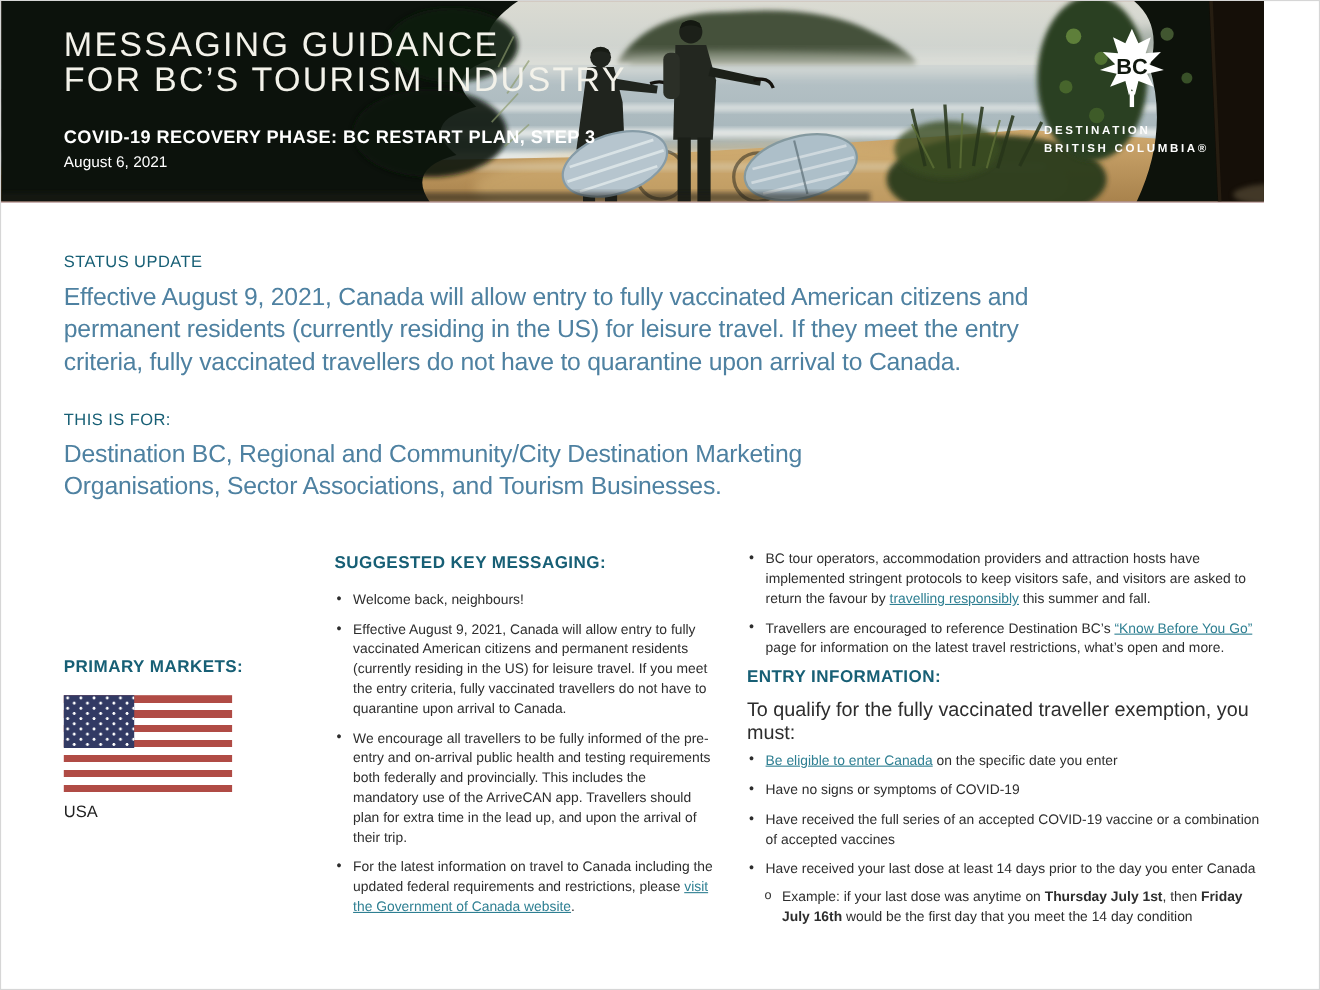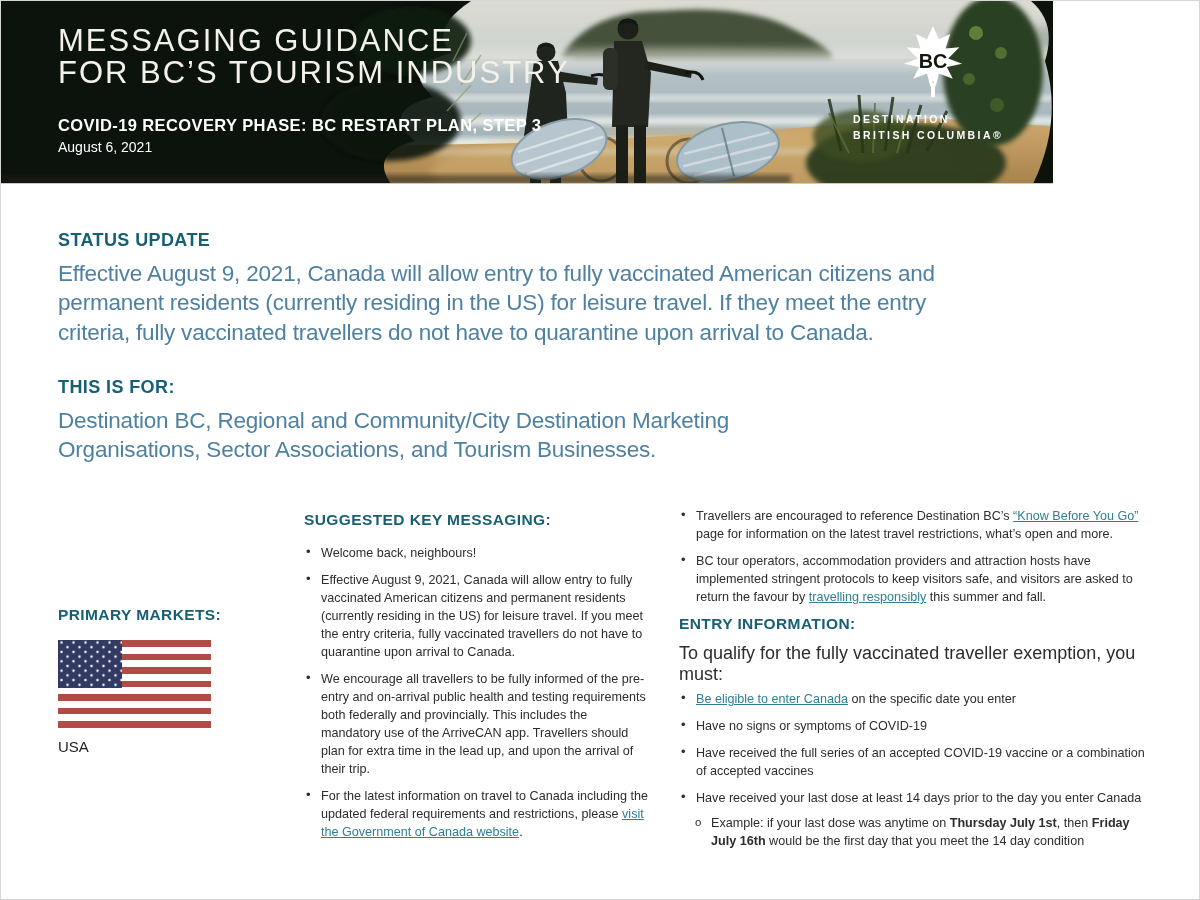--- a/index.html
+++ b/index.html
@@ -7,21 +7,21 @@
   body {
     font-family:"Liberation Sans", sans-serif;
     background:#ffffff;
     border:1px solid #d6d6d6;
     position:relative;
     overflow:hidden;
   }
 
   
   .hero {
-    position:relative; width:1052px; height:183px;
+    position:relative; width:1148px; height:183px;
     background:#7f1d1d; overflow:hidden;
     border-bottom:1px solid #c9c9c9;
   }
   .hero svg.scene { position:absolute; left:0; top:0; display:block; }
   .hero-text { position:absolute; left:57px; top:24px; z-index:3; }
   .hero-title {
     color:#f3f2ea; font-size:31px; line-height:1.04;
     letter-spacing:2px; font-weight:400;
   }
   .hero-sub {
@@ -36,21 +36,21 @@
   }
   .logo .leaf { display:block; margin:0 auto; }
   .logo .wordmark {
     margin-top:10px; font-size:10.5px; font-weight:700;
     letter-spacing:2.4px; line-height:1.55; color:#fdfdfd;
   }
 
   
   .content { padding:0 50px 0 57px; }
   .kicker {
-    color:#175F75; font-weight:700; font-size:18px; letter-spacing:0.4px;
+    color:#175F75; font-weight:400; font-size:15px; letter-spacing:0.4px;
   }
   .section-status { margin-top:46px; }
   .lede {
     color:#4E81A1; font-size:22.5px; line-height:1.3;
     margin-top:8px; letter-spacing:-0.2px; font-weight:400;
   }
   .section-status .lede { max-width:880px; }
   .section-for { margin-top:30px; }
   .section-for .lede { max-width:705px; }
 
@@ -250,22 +250,22 @@
       <ul class="bullets">
         <li><span>Welcome back, neighbours!</span></li>
         <li><span>Effective August 9, 2021, Canada will allow entry to fully vaccinated American citizens and permanent residents (currently residing in the US) for leisure travel. If you meet the entry criteria, fully vaccinated travellers do not have to quarantine upon arrival to Canada.</span></li>
         <li><span>We encourage all travellers to be fully informed of the pre-entry and on-arrival public health and testing requirements both federally and provincially. This includes the mandatory use of the ArriveCAN app. Travellers should plan for extra time in the lead up, and upon the arrival of their trip.</span></li>
         <li><span>For the latest information on travel to Canada including the updated federal requirements and restrictions, please </span><a href="#" class="link">visit the Government of Canada website</a><span>.</span></li>
       </ul>
     </div>
 
     <div class="col3">
       <ul class="bullets">
+        <li><span>BC tour operators, accommodation providers and attraction hosts have implemented stringent protocols to keep visitors safe, and visitors are asked to return the favour by </span><a href="#" class="link">travelling responsibly</a><span> this summer and fall.</span></li>
         <li><span>Travellers are encouraged to reference Destination BC’s </span><a href="#" class="link">“Know Before You Go”</a><span> page for information on the latest travel restrictions, what’s open and more.</span></li>
-        <li><span>BC tour operators, accommodation providers and attraction hosts have implemented stringent protocols to keep visitors safe, and visitors are asked to return the favour by </span><a href="#" class="link">travelling responsibly</a><span> this summer and fall.</span></li>
       </ul>
 
       <div class="col-heading entry-heading">ENTRY INFORMATION:</div>
       <div class="entry-intro">To qualify for the fully vaccinated traveller exemption, you must:</div>
       <ul class="bullets entry-list">
         <li><a href="#" class="link">Be eligible to enter Canada</a><span> on the specific date you enter</span></li>
         <li><span>Have no signs or symptoms of COVID-19</span></li>
         <li><span>Have received the full series of an accepted COVID-19 vaccine or a combination of accepted vaccines</span></li>
         <li><span>Have received your last dose at least 14 days prior to the day you enter Canada</span></li>
         <li class="sub"><span>Example: if your last dose was anytime on </span><span class="b">Thursday July 1st</span><span>, then </span><span class="b">Friday July 16th</span><span> would be the first day that you meet the 14 day condition</span></li>

